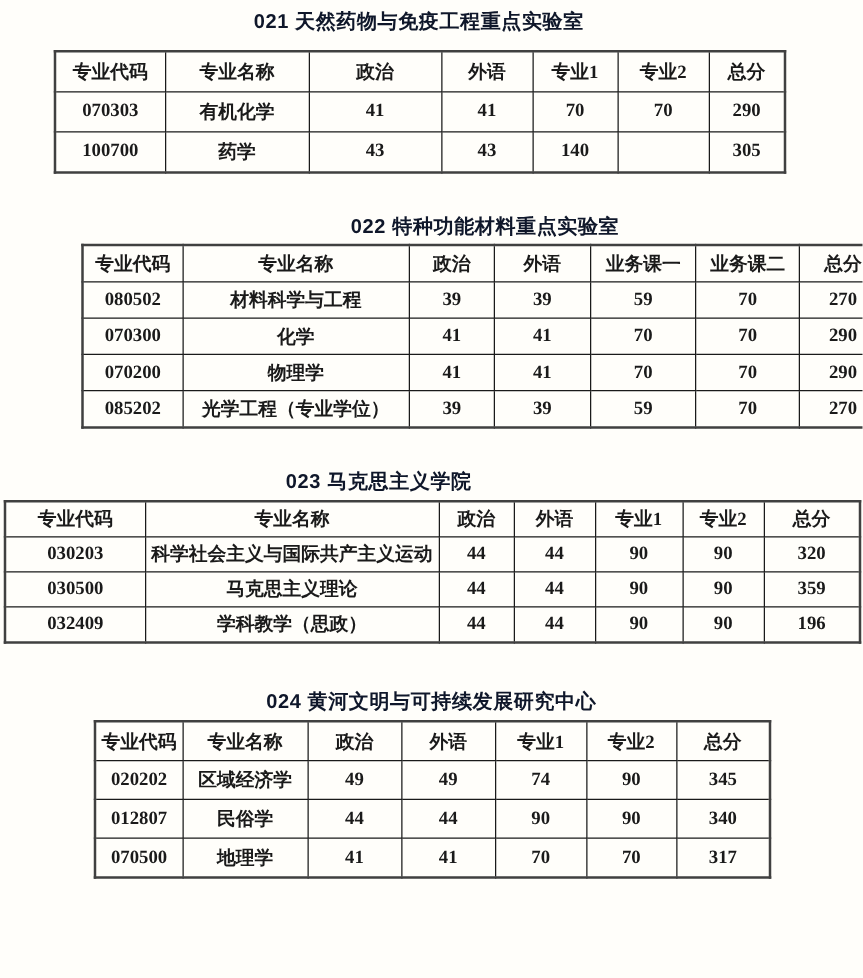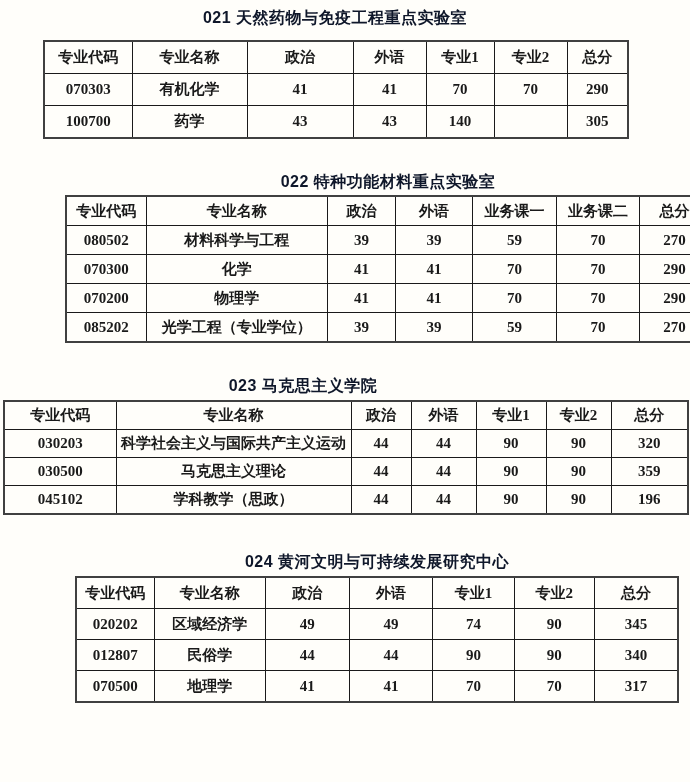--- a/index.html
+++ b/index.html
@@ -52,21 +52,21 @@
   #sec-022 { width: 646px; margin: 33px 0 0 65px; }
   #sec-022 table { margin-top: 3px; }
   #sec-022 th, #sec-022 td { height: 28px; }
 
   
   #sec-023 { width: 600px; margin: 33px 0 0 3px; }
   #sec-023 table { margin-top: 4px; }
   #sec-023 th, #sec-023 td { height: 27px; }
 
   
-  #sec-024 { width: 604px; margin: 37px 0 0 75px; }
+  #sec-024 { width: 540px; margin: 37px 0 0 75px; }
   #sec-024 table { margin-top: 4px; }
   #sec-024 th, #sec-024 td { height: 30px; }
 </style>
 </head>
 <body>
 
 <div class="page">
 
   <section class="sec" id="sec-021">
     <h2 class="title">021 天然药物与免疫工程重点实验室</h2>
@@ -214,21 +214,21 @@
           <tr>
             <td>030500</td>
             <td>马克思主义理论</td>
             <td>44</td>
             <td>44</td>
             <td>90</td>
             <td>90</td>
             <td>359</td>
           </tr>
           <tr>
-            <td>045102</td>
+            <td>032409</td>
             <td>学科教学（思政）</td>
             <td>44</td>
             <td>44</td>
             <td>90</td>
             <td>90</td>
             <td>196</td>
           </tr>
         </tbody>
       </table>
   </section>

